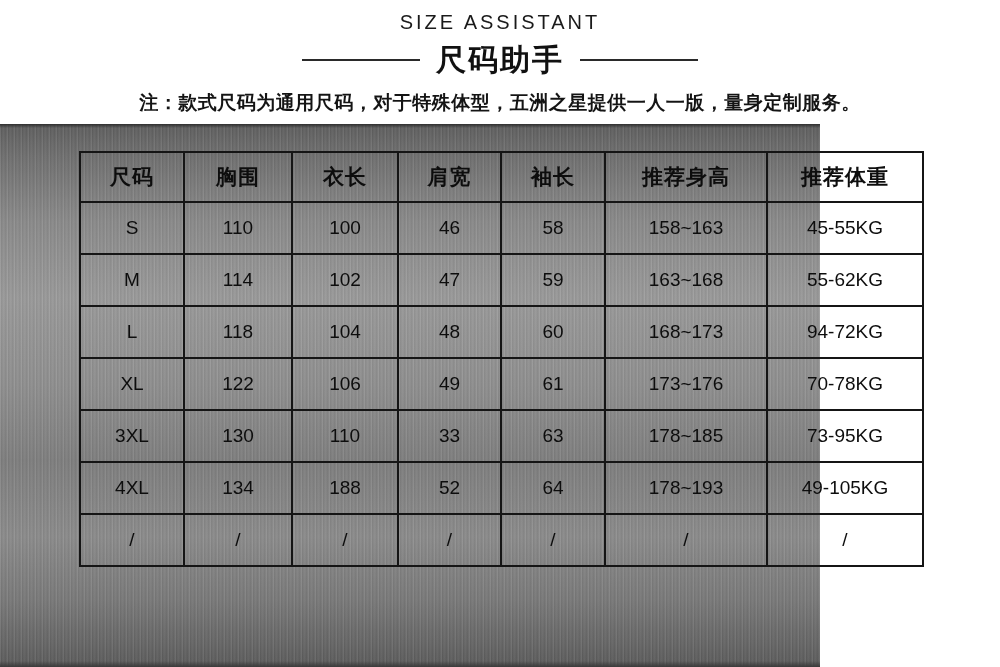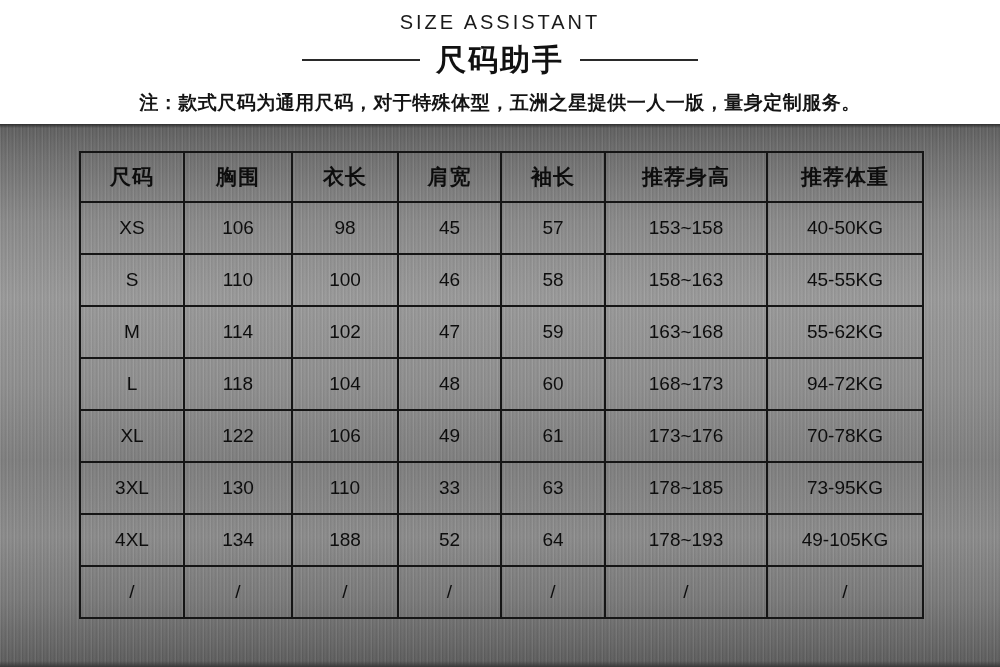--- a/index.html
+++ b/index.html
@@ -66,21 +66,21 @@
     font-size: 19px;
     font-weight: bold;
     color: #141414;
     font-family: "DejaVu Sans", sans-serif;
     letter-spacing: 0.5px;
   }
 
   
   .metal {
     position: relative;
-    width: 1000px;
+    width: 820px;
     height: 543px;
     background:
       repeating-linear-gradient(90deg,
         rgba(255,255,255,0.16) 0px,
         rgba(255,255,255,0.02) 1px,
         rgba(0,0,0,0.10) 2px,
         rgba(255,255,255,0.10) 3px,
         rgba(0,0,0,0.04) 4px,
         rgba(255,255,255,0.05) 5px,
         rgba(0,0,0,0.12) 6px,
@@ -180,29 +180,20 @@
             <th>胸围</th>
             <th>衣长</th>
             <th>肩宽</th>
             <th>袖长</th>
             <th>推荐身高</th>
             <th>推荐体重</th>
           </tr>
         </thead>
         <tbody>
           <tr>
-            <td>XS</td>
-            <td>106</td>
-            <td>98</td>
-            <td>45</td>
-            <td>57</td>
-            <td>153~158</td>
-            <td>40-50KG</td>
-          </tr>
-          <tr>
             <td>S</td>
             <td>110</td>
             <td>100</td>
             <td>46</td>
             <td>58</td>
             <td>158~163</td>
             <td>45-55KG</td>
           </tr>
           <tr>
             <td>M</td>

